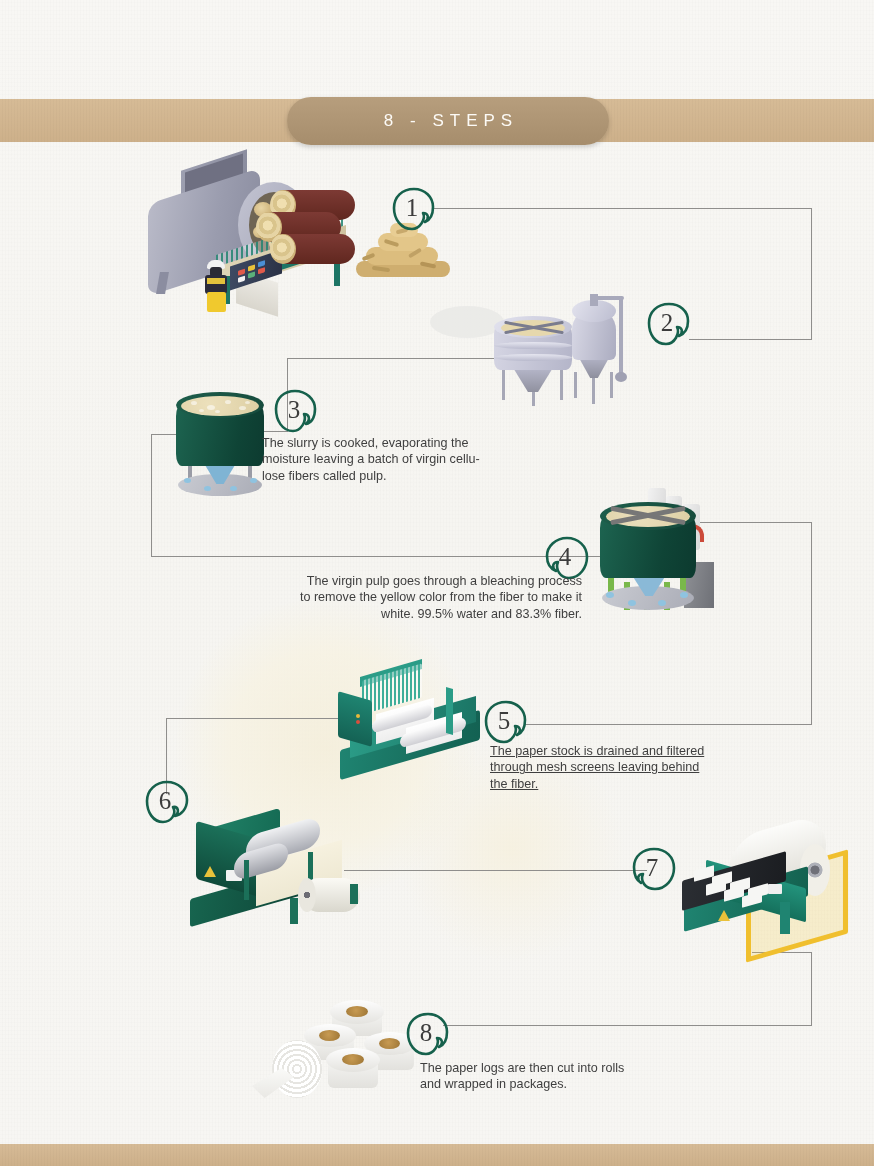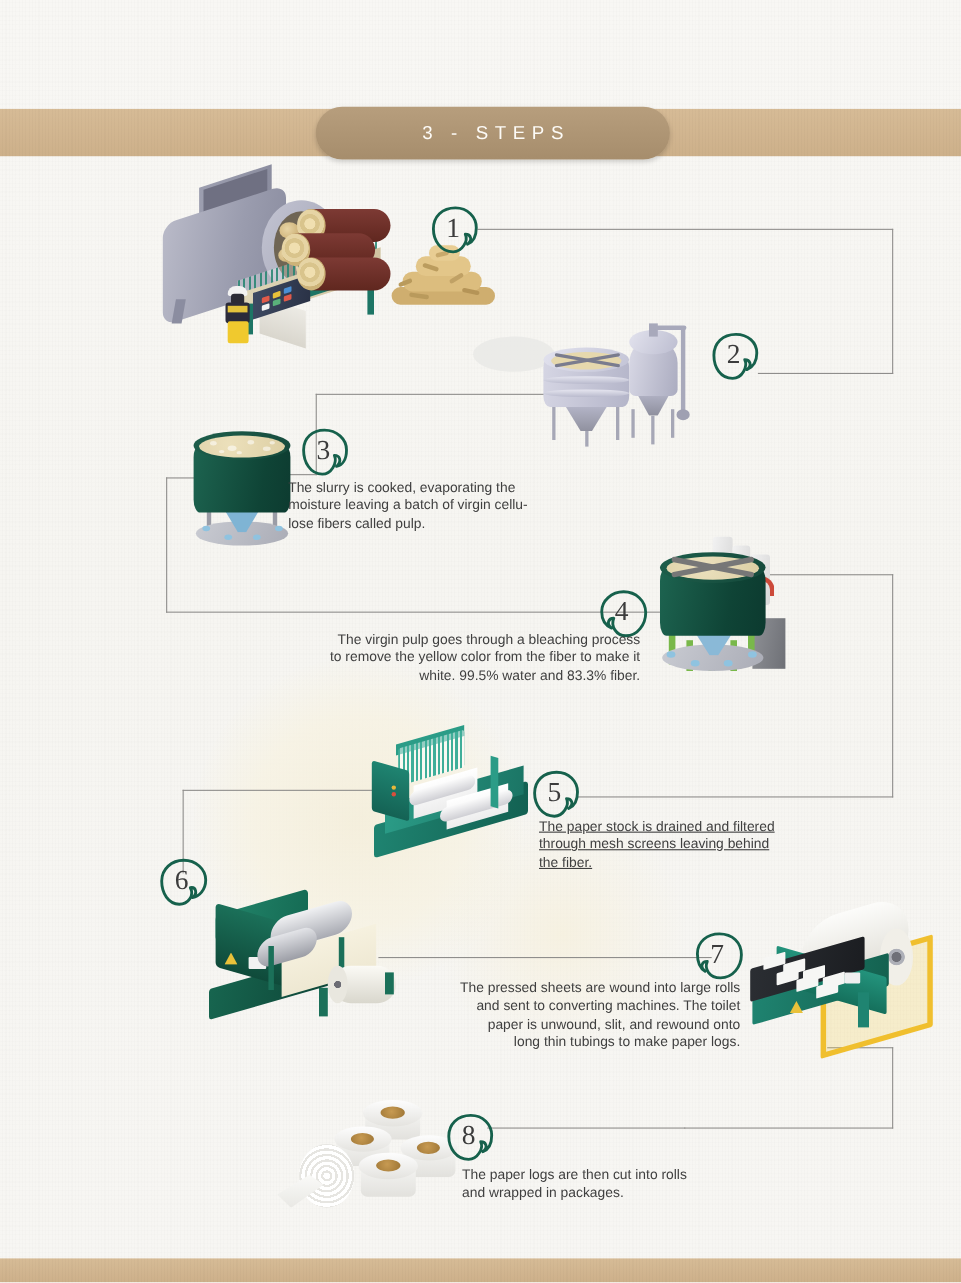--- a/index.html
+++ b/index.html
@@ -271,21 +271,21 @@
 <div id="page">
 
   <div class="blob" id="wm1"></div>
   <div class="blob" id="wm2"></div>
 
   <div class="band" id="band-top"></div>
   <div class="band" id="band-bottom"></div>
 
 
   <div id="steps-pill">
-    <span id="steps-pill-label">3 - STEPS</span>
+    <span id="steps-pill-label">8 - STEPS</span>
   </div>
 
   <div class="line h" style="left:434px;top:208px;width:378px;"></div>
   <div class="line v" style="left:811px;top:208px;height:132px;"></div>
   <div class="line h" style="left:689px;top:339px;width:123px;"></div>
 
   <div class="line h" style="left:287px;top:358px;width:224px;"></div>
   <div class="line v" style="left:287px;top:358px;height:74px;"></div>
   <div class="line h" style="left:259px;top:431px;width:29px;"></div>
 
@@ -580,20 +580,16 @@
 
   <div class="steptext left" style="left:262px;top:435px;width:290px;">The slurry is cooked, evaporating the
 moisture leaving a batch of virgin cellu-
 lose fibers called pulp.</div>
   <div class="steptext right" style="left:215px;top:573px;width:367px;">The virgin pulp goes through a bleaching process
 to remove the yellow color from the fiber to make it
 white. 99.5% water and 83.3% fiber.</div>
   <div class="steptext left" style="left:490px;top:743px;width:245px;text-decoration:underline;">The paper stock is drained and filtered
 through mesh screens leaving behind
 the fiber.</div>
-  <div class="steptext right" style="left:335px;top:890px;width:338px;">The pressed sheets are wound into large rolls
-and sent to converting machines. The toilet
-paper is unwound, slit, and rewound onto
-long thin tubings to make paper logs.</div>
   <div class="steptext left" style="left:420px;top:1060px;width:250px;">The paper logs are then cut into rolls
 and wrapped in packages.</div>
 
 </div>
 
 </body></html>

